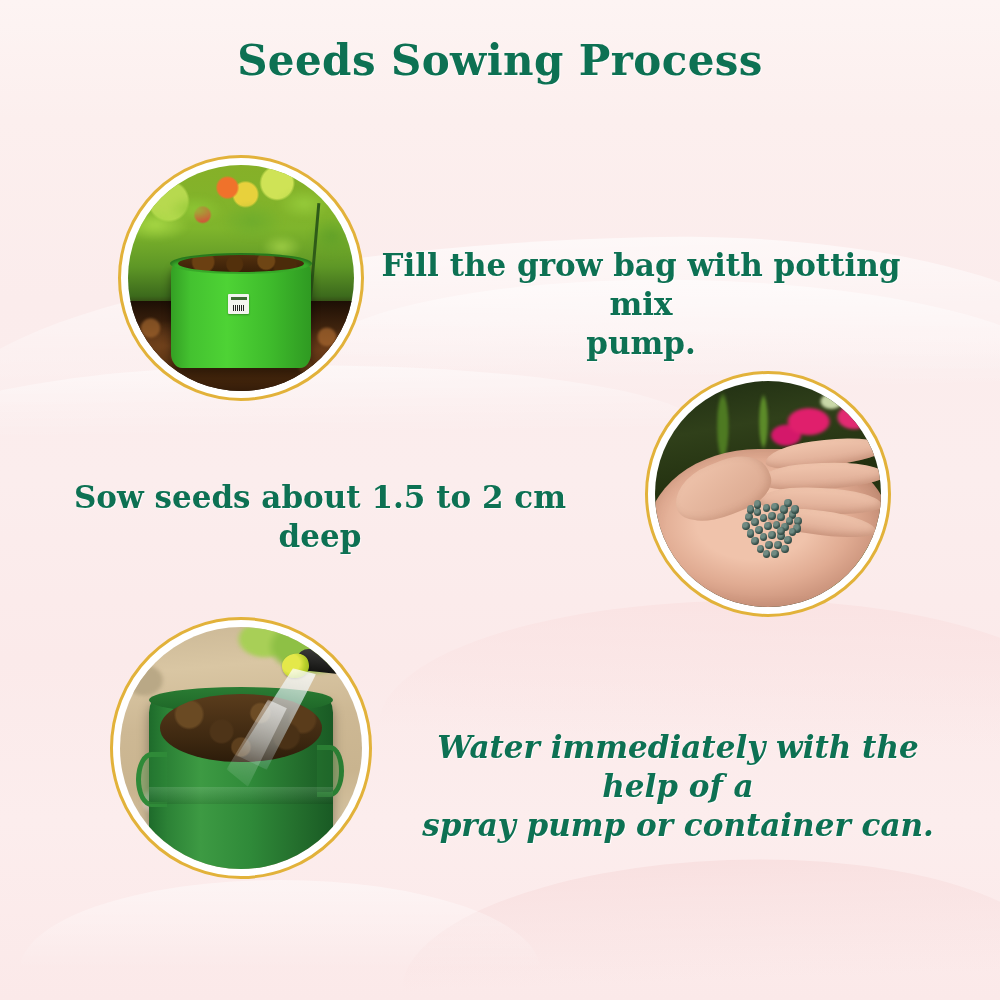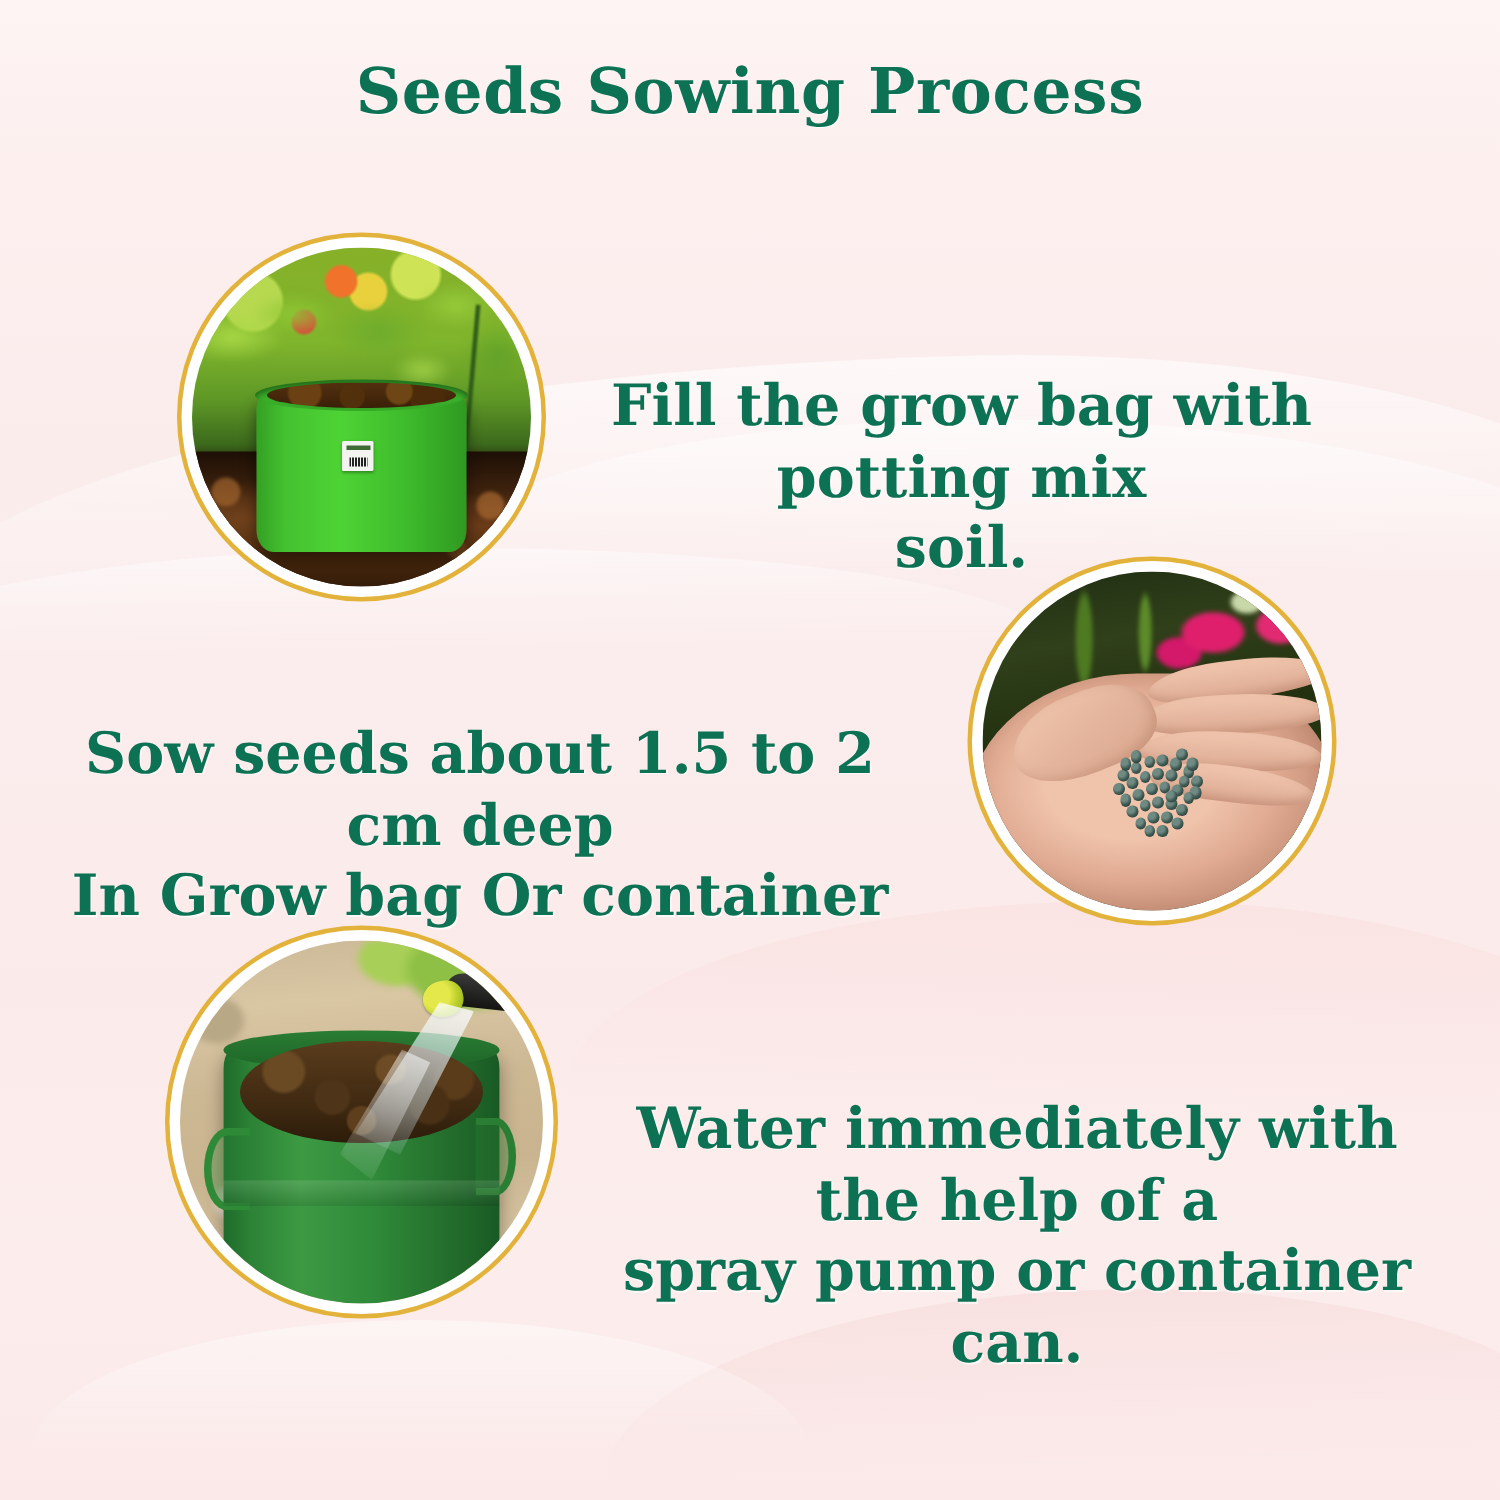--- a/index.html
+++ b/index.html
@@ -337,29 +337,29 @@
     background: linear-gradient(200deg, rgba(255,255,255,0.55), rgba(220,238,245,0.05));
     clip-path: polygon(66% 0%, 96% 10%, 34% 100%, 0% 80%);
     filter: blur(1.6px);
   }
 
   
   .caption {
     position: absolute;
     color: #0d7153;
     font-weight: 700;
-    font-size: 38px;
+    font-size: 31px;
     line-height: 1.25;
     text-align: center;
     text-shadow: 1px 1px 0 rgba(255,255,255,0.7);
     font-family: "DejaVu Serif", "Liberation Serif", serif;
   }
   .cap1 { left: 376px; top: 246px; width: 530px; }
   .cap2 { left: 40px;  top: 478px; width: 560px; }
-  .cap3 { left: 400px; top: 728px; width: 556px; }
+  .cap3 { left: 400px; top: 728px; width: 556px; font-style: italic; }
 </style>
 </head>
 <body>
 
 <div id="poster">
 
   <div class="bg-base"></div>
   <div class="bg-wave wave-a"></div>
   <div class="bg-wave wave-b"></div>
   <div class="bg-wave wave-c"></div>
@@ -377,21 +377,21 @@
       <div class="p1-ground"></div>
       <div class="p1-bag">
         <div class="p1-soil-top"></div>
         <div class="p1-label"></div>
       </div>
     </div>
   </div>
 
   <div class="caption cap1">
     <div>Fill the grow bag with potting mix</div>
-    <div>soil.</div>
+    <div>pump.</div>
   </div>
 
   <div class="photo-ring ring2">
     <div class="photo">
       <div class="p2-bg"></div>
       <div class="p2-palm"></div>
       <div class="p2-fingers">
         <span></span>
         <span></span>
         <span></span>
@@ -434,21 +434,20 @@
           <i style="left: 18%; top: 10%;"></i>
           <i style="left: 60%; top: 8%;"></i>
           <i style="left: 70%; top: 18%;"></i>
           <i style="left: 8%; top: 18%;"></i>
         </div>
     </div>
   </div>
 
   <div class="caption cap2">
     <div>Sow seeds about 1.5 to 2 cm deep</div>
-    <div>In Grow bag Or container .</div>
   </div>
 
   <div class="photo-ring ring3">
     <div class="photo">
       <div class="p3-bg"></div>
       <div class="p3-bag">
         <div class="p3-rim"></div>
         <div class="p3-soil"></div>
         <div class="p3-handle-l"></div>
         <div class="p3-handle-r"></div>

